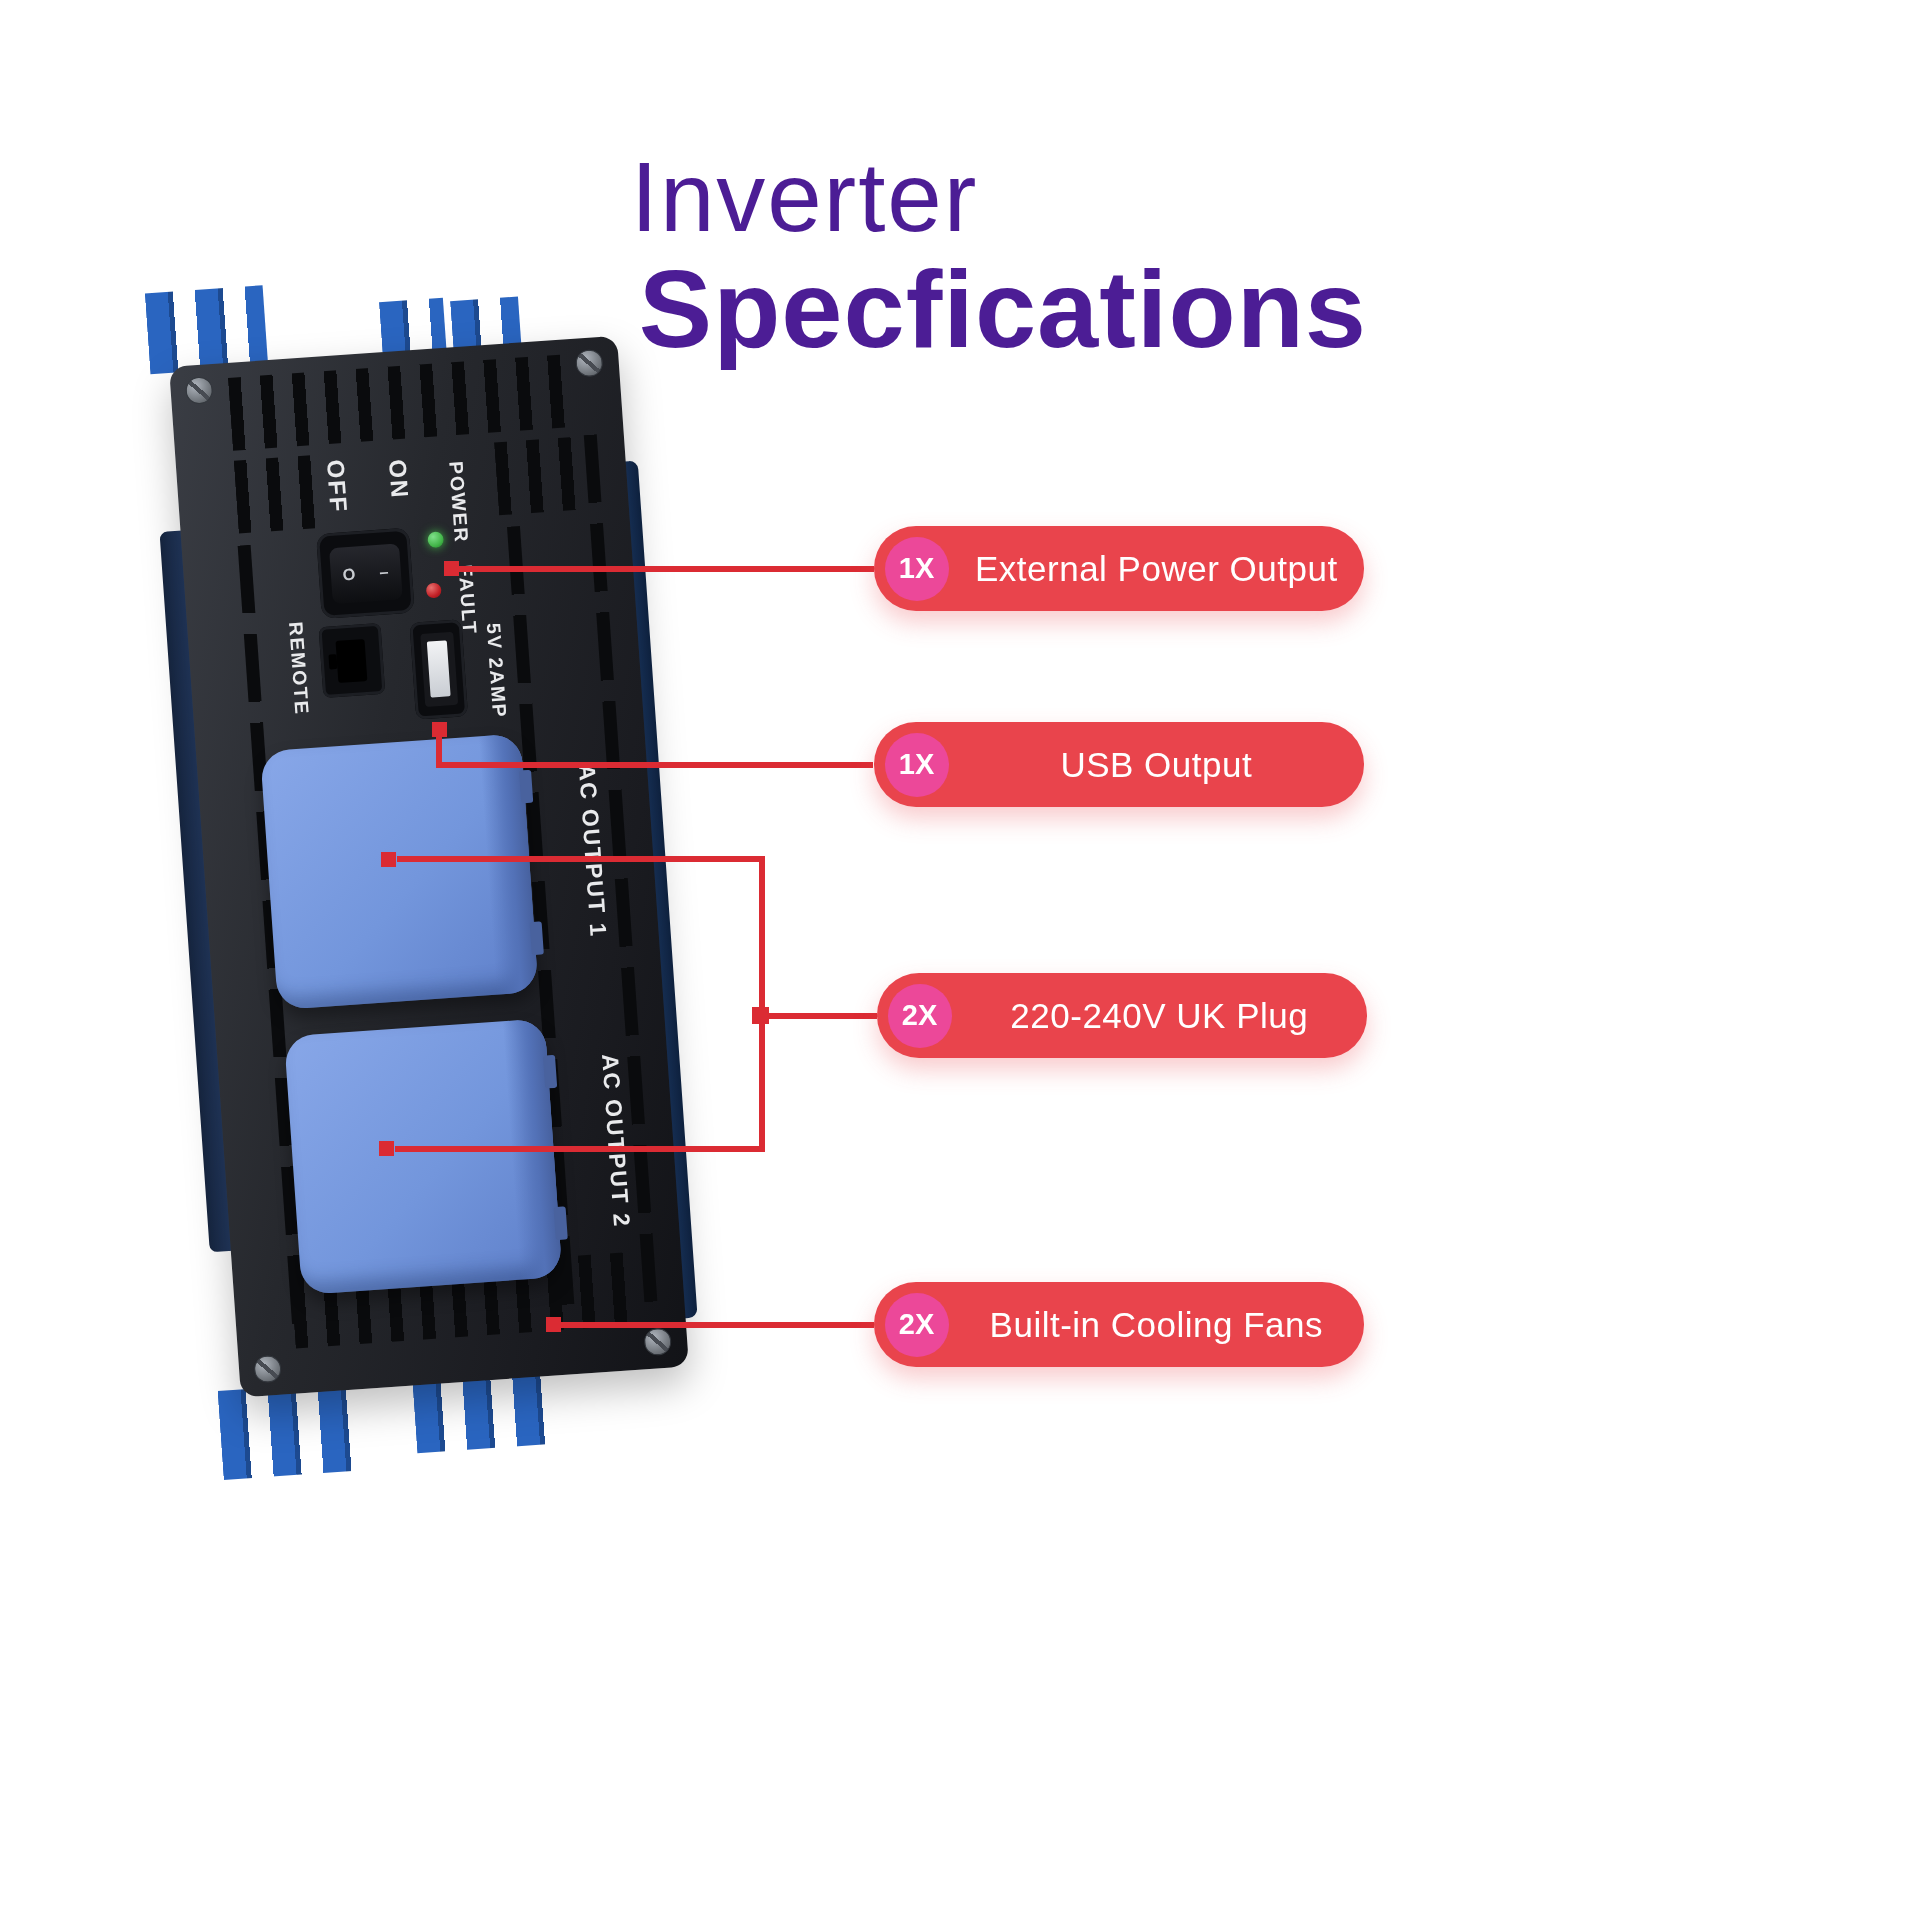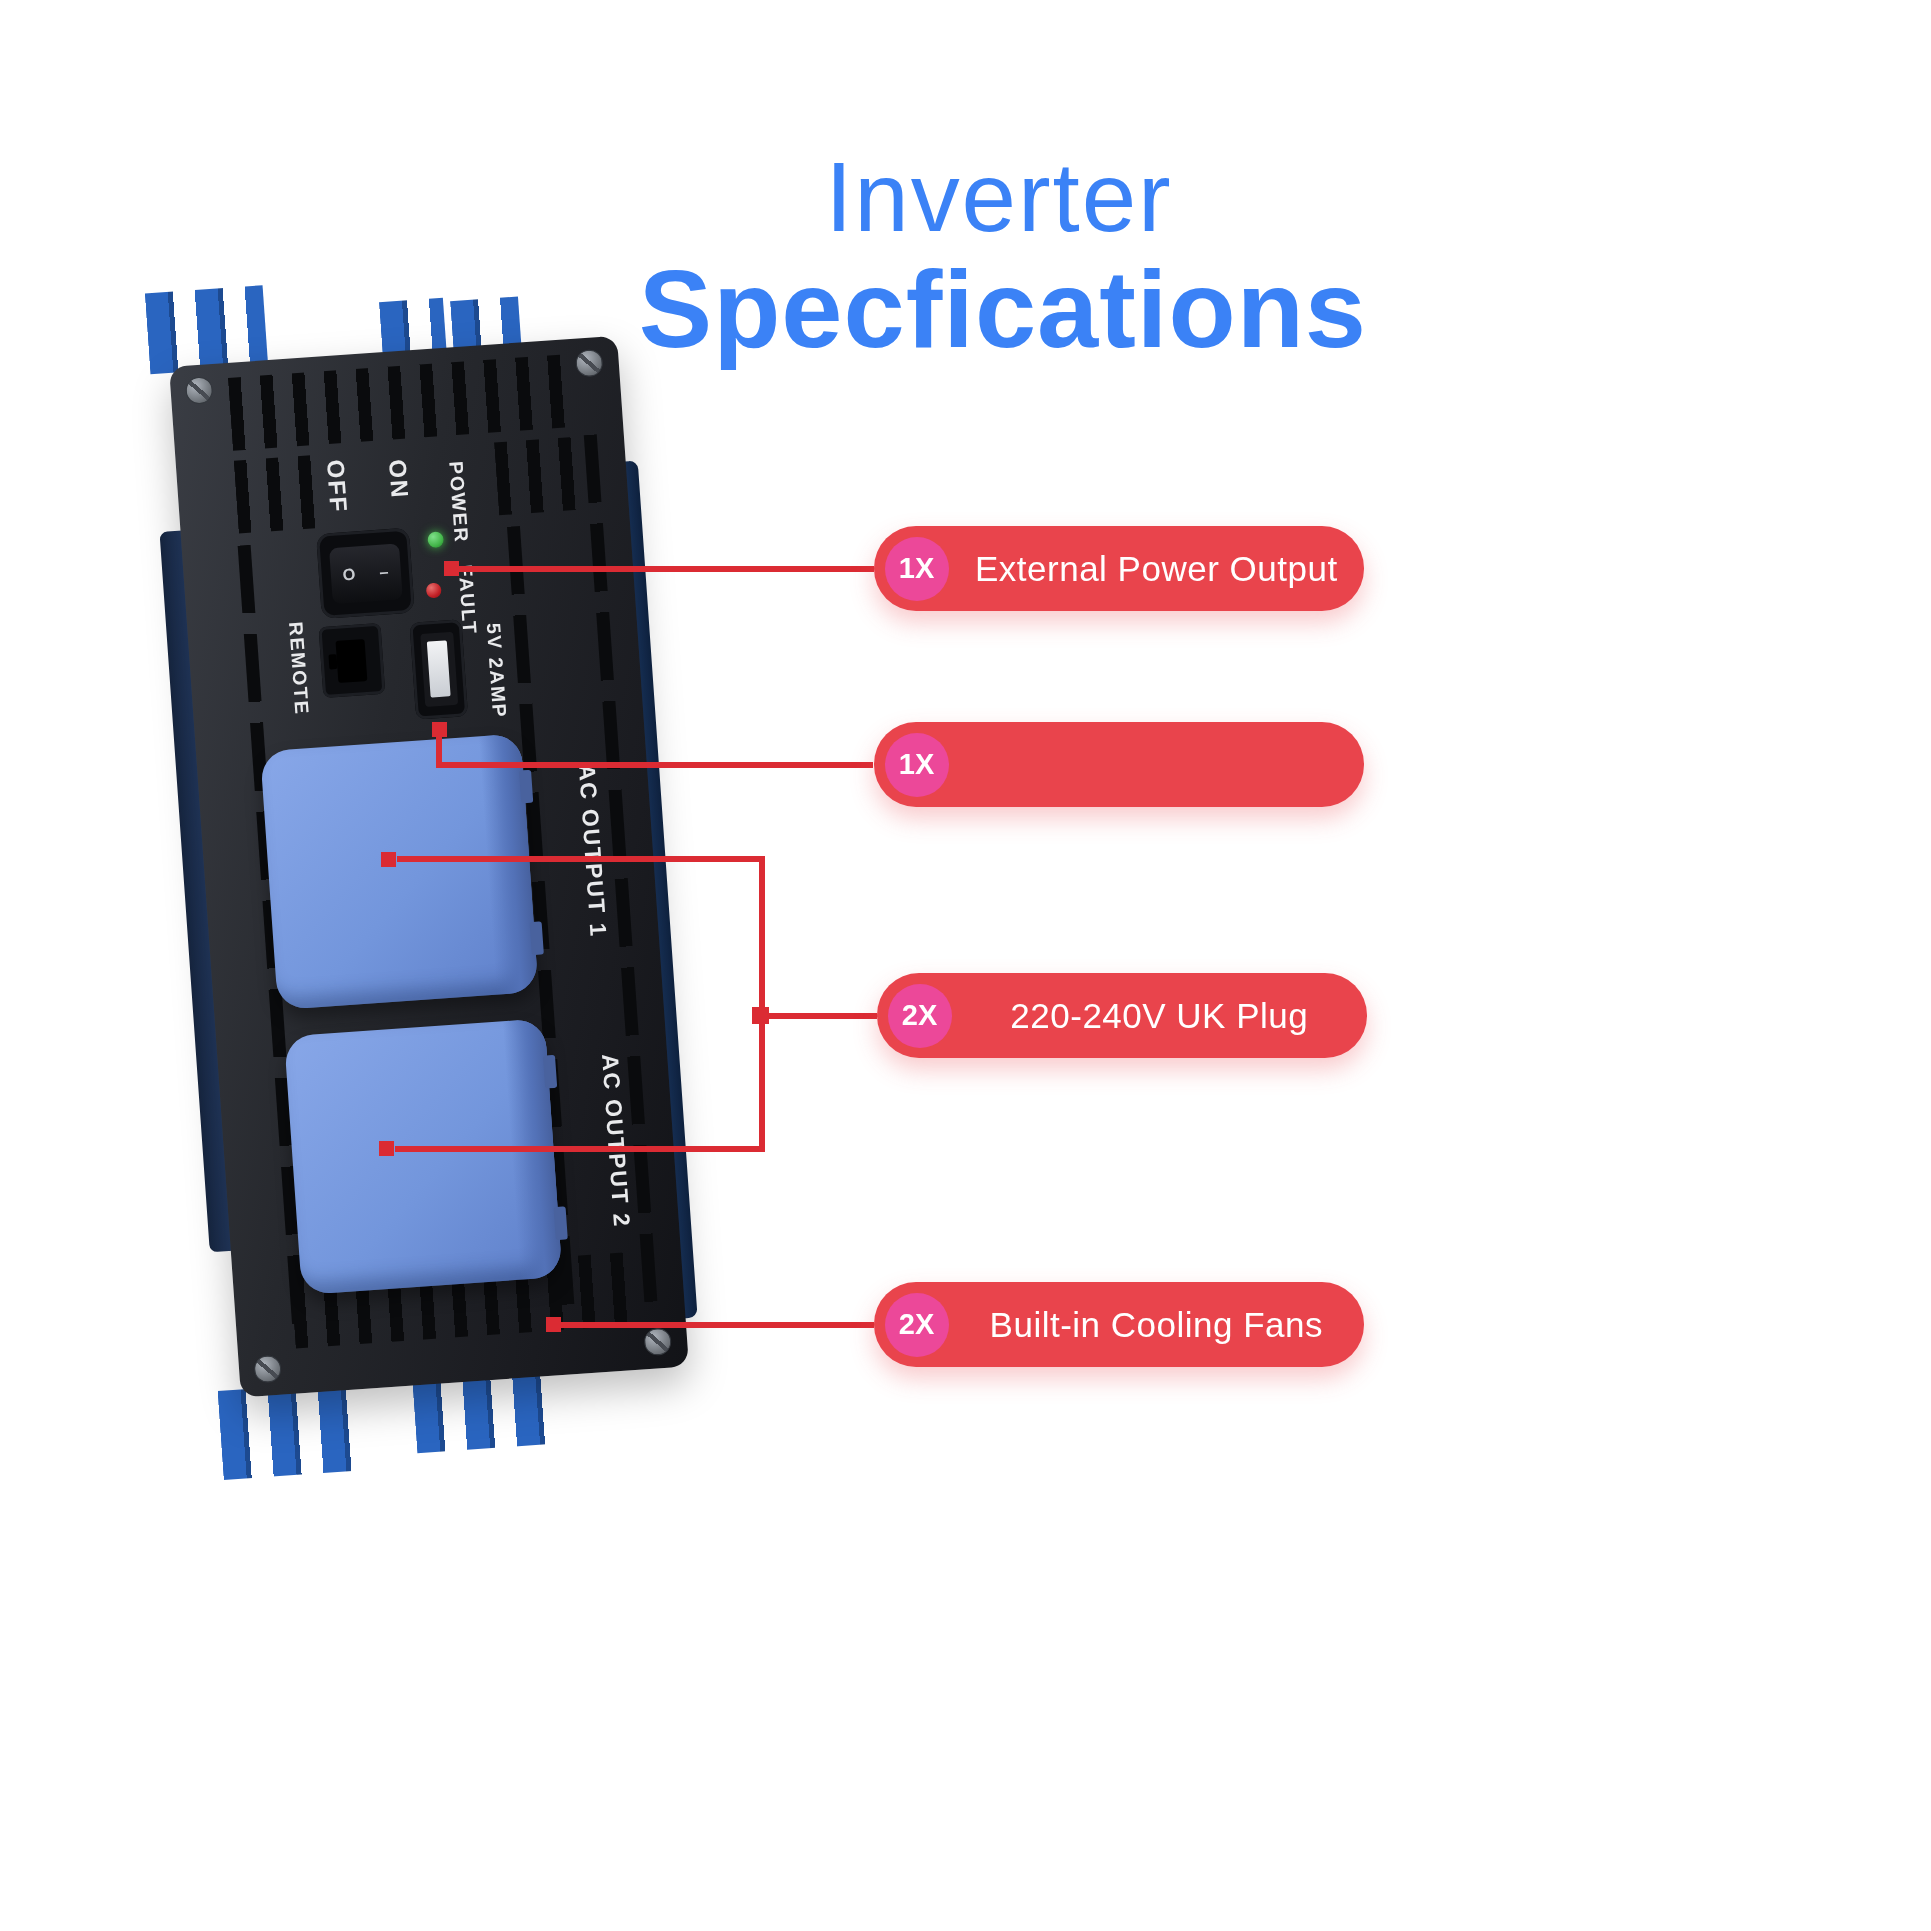--- a/index.html
+++ b/index.html
@@ -2,21 +2,21 @@
 <html><head>
 <meta charset="utf-8">
 <style>
   html,body{margin:0;padding:0;}
   body{
     width:1931px;height:1931px;background:#ffffff;position:relative;
     font-family:"Liberation Sans",sans-serif;overflow:hidden;
   }
 
   
-  .title-block{position:absolute;top:145px;right:564px;text-align:center;color:#3b82f6;}
+  .title-block{position:absolute;top:145px;right:564px;text-align:left;color:#4c1d95;}
   .title-line1{font-size:98px;font-weight:500;line-height:1.08;letter-spacing:1.9px;}
   .title-line2{font-size:110px;font-weight:800;line-height:1.06;letter-spacing:1px;margin-left:8px;}
 
   
   #device{position:absolute;left:169px;top:367px;width:449px;height:1033px;
           transform:rotate(-4deg);transform-origin:0 0;z-index:1;}
 
   .fin{position:absolute;
        background-image:repeating-linear-gradient(90deg,#2A65C0 0 23px,#1D4A90 23px 28px,rgba(0,0,0,0) 28px 50px);}
   .side-strip{position:absolute;left:-21px;top:164px;width:23px;height:722px;
@@ -182,20 +182,21 @@
 
 <div class="cnode" style="left:546px;top:1317px;"></div>
 <div class="cline" style="left:560px;top:1322px;width:314px;height:5.8px;"></div>
 
 <div class="callout c1">
   <div class="badge">1X</div>
   <div class="callout-label">External Power Output</div>
 </div>
 <div class="callout c2">
   <div class="badge">1X</div>
+  <div class="callout-label">USB Output</div>
 </div>
 <div class="callout c3">
   <div class="badge">2X</div>
   <div class="callout-label">220-240V UK Plug</div>
 </div>
 <div class="callout c4">
   <div class="badge">2X</div>
   <div class="callout-label">Built-in Cooling Fans</div>
 </div>
 

